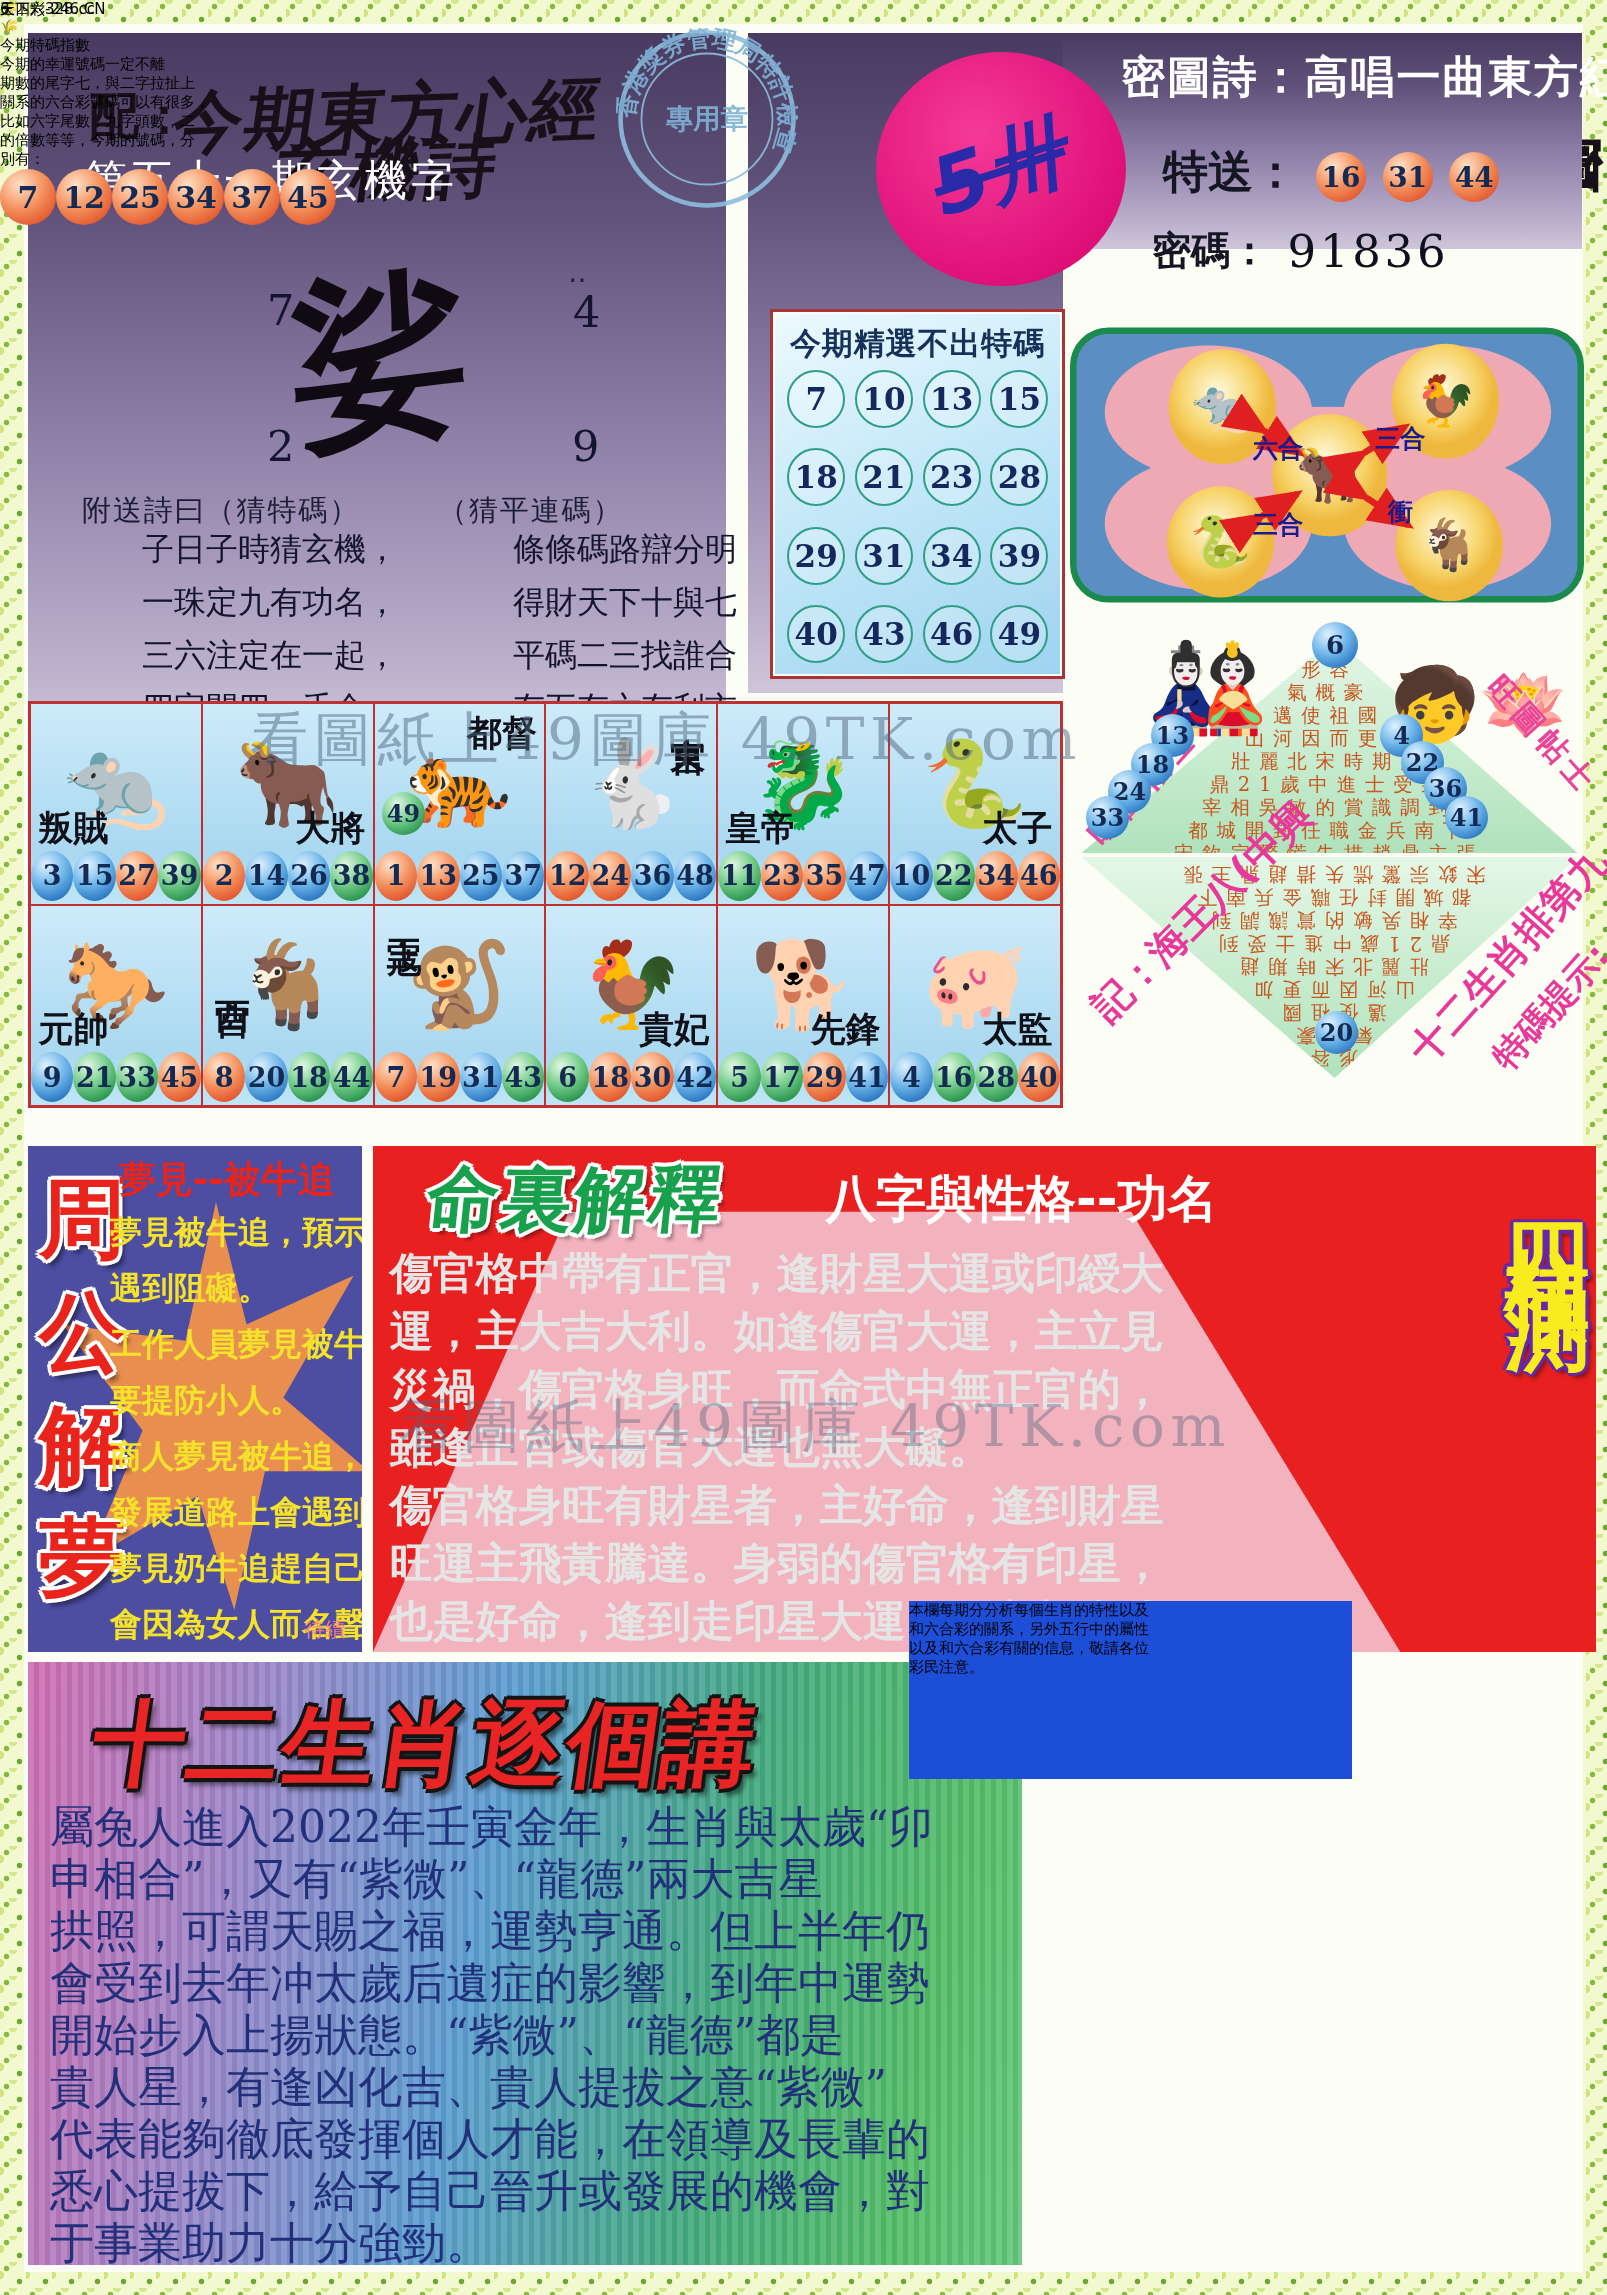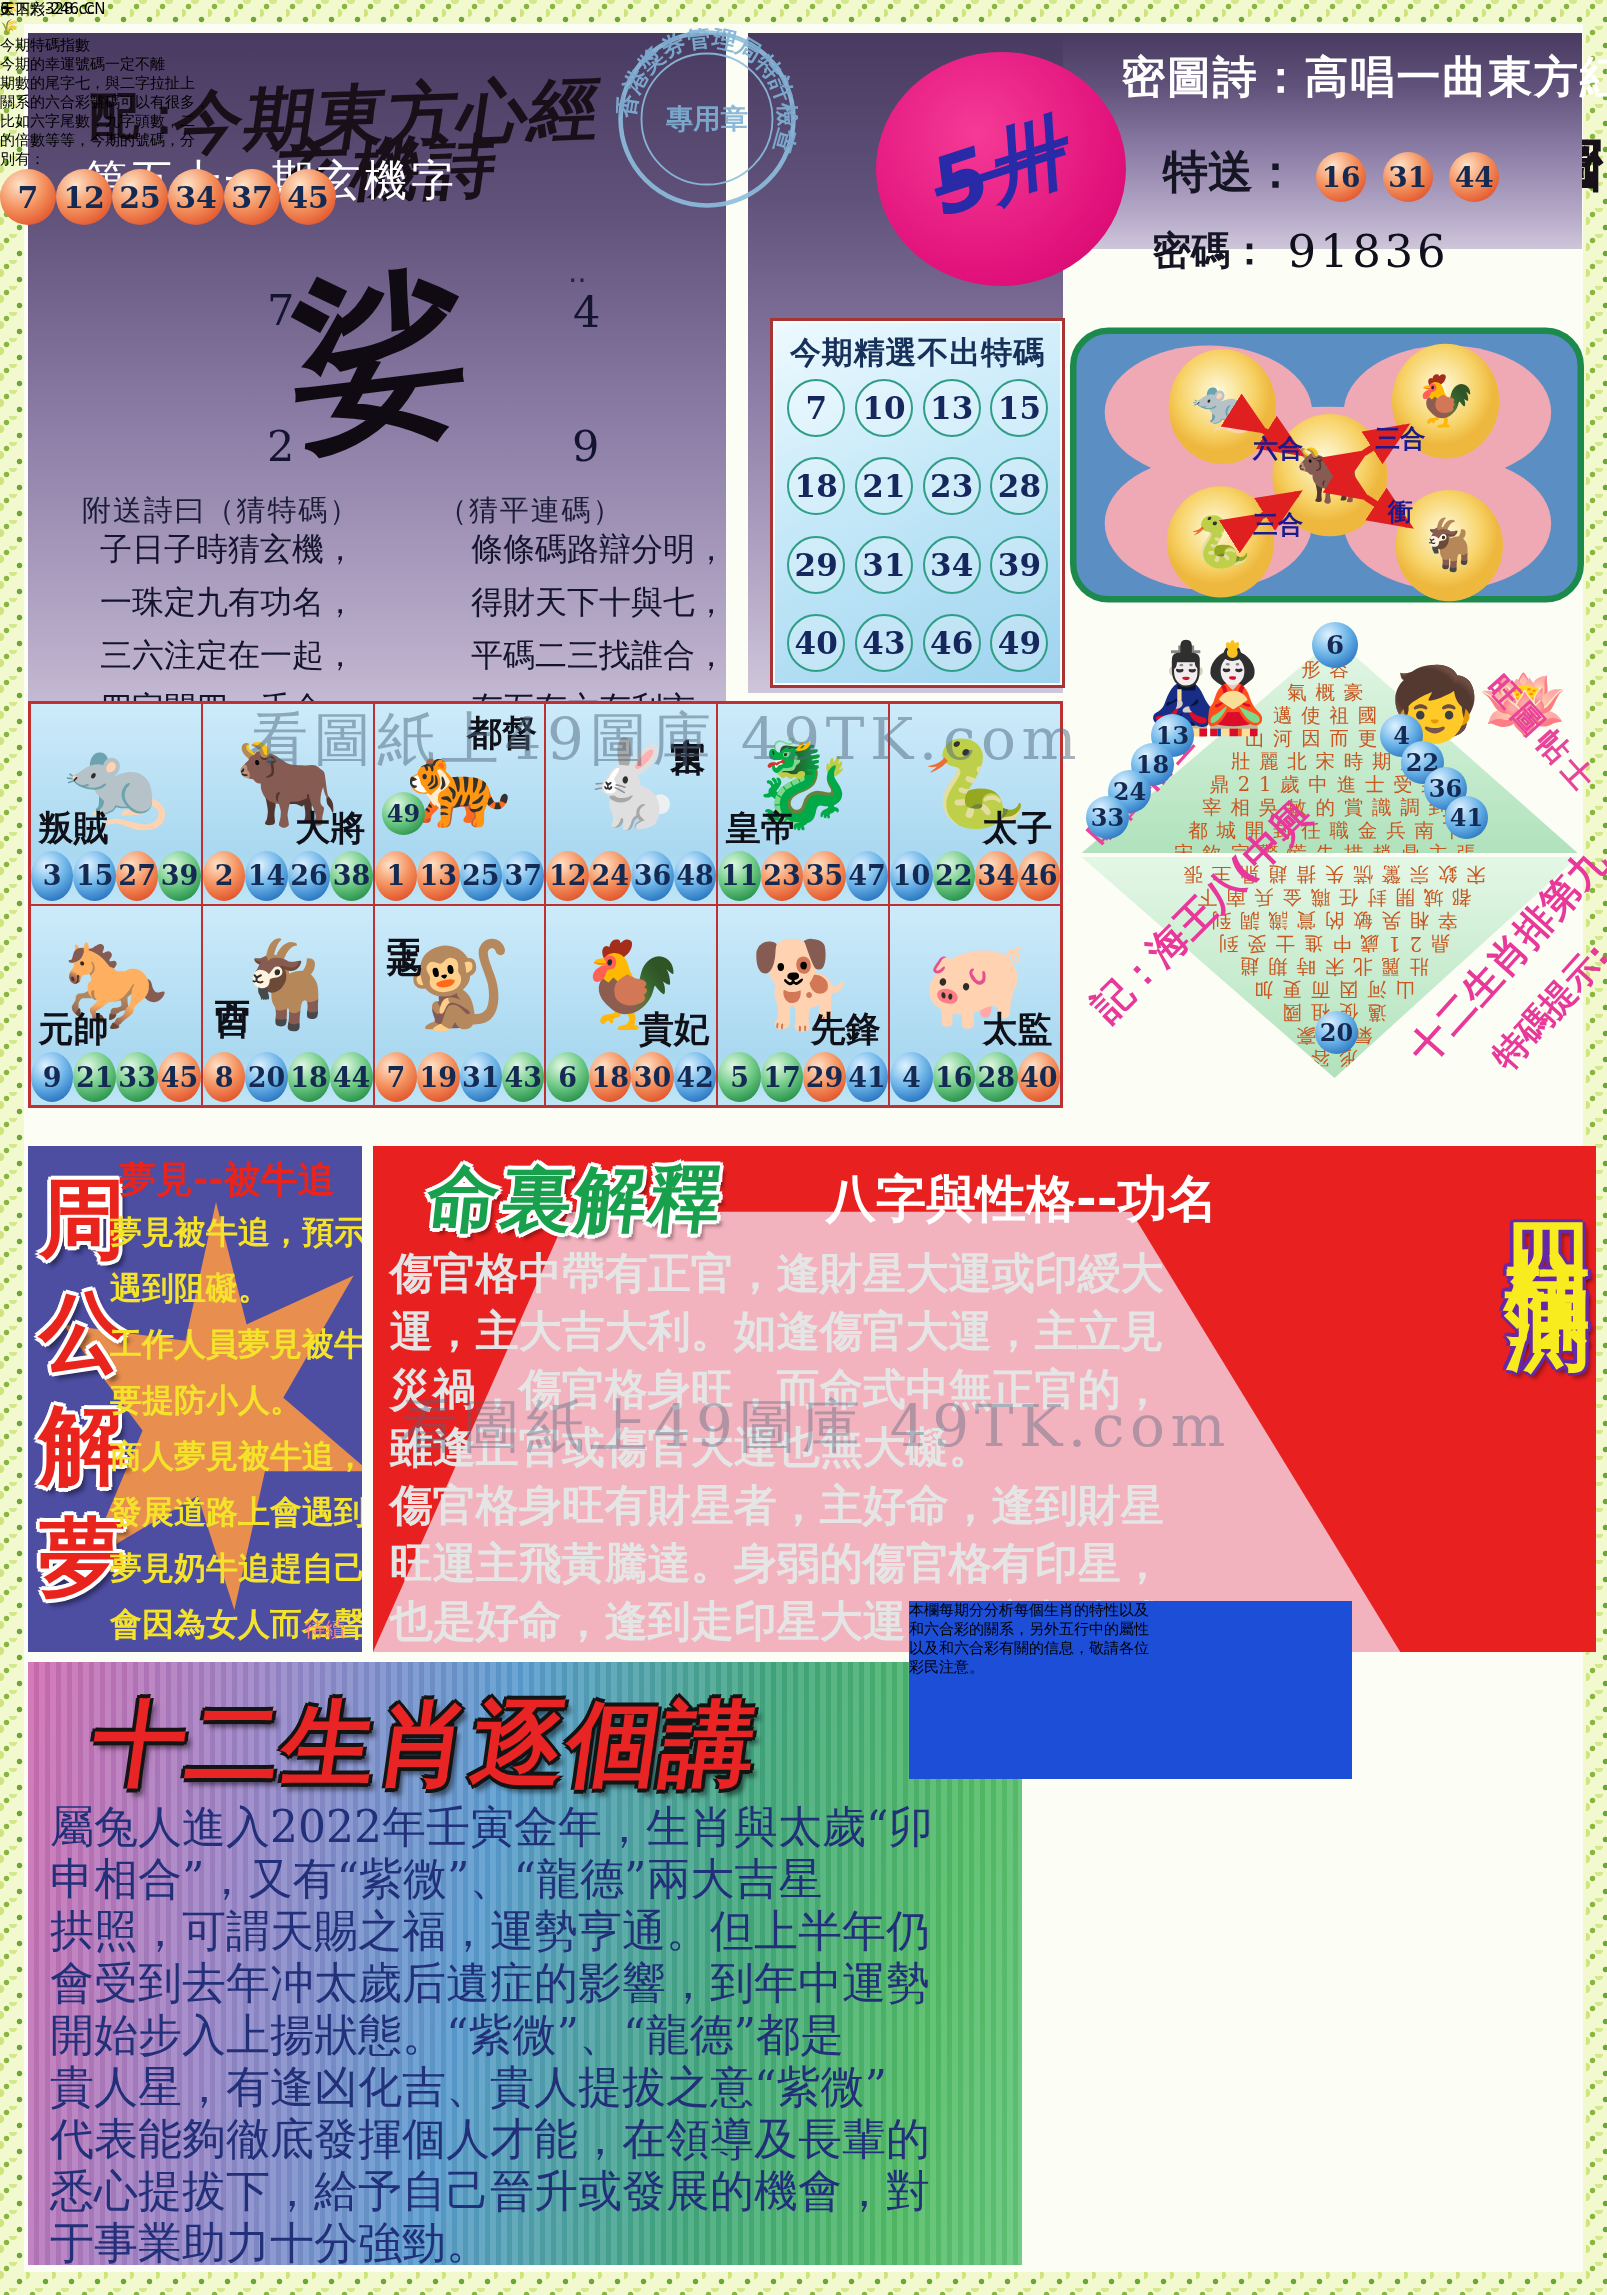--- a/index.html
+++ b/index.html
@@ -25,21 +25,21 @@
   .title1{left:147px;top:37px;font-size:69px;font-weight:900;color:#171019;transform:skewX(-10deg) rotate(-2deg);letter-spacing:1.9px;}
   .title2{left:249px;top:91px;font-size:69px;font-weight:900;color:#171019;transform:skewX(-10deg) rotate(-2deg);letter-spacing:5.6px;}
   .issue{left:56px;top:119px;font-size:43px;color:#fff;letter-spacing:3.7px;font-family:"DejaVu Serif",serif;}
   .cornernum{font-size:43px;color:#141430;font-family:"DejaVu Serif",serif;}
   #n7{left:239px;top:252px;} #n4{left:545px;top:254px;}
   #n2{left:239px;top:388px;} #n9{left:544px;top:388px;}
   #dots{left:540px;top:223px;font-size:28px;color:#20203a;}
   .bigchar{left:265px;top:239px;font-size:174px;line-height:1;font-weight:900;color:#100a12;transform:rotate(-7deg) skewX(-4deg);}
   .poemhead{font-size:29px;color:#1c1c34;letter-spacing:1.9px;font-family:"DejaVu Serif",serif;}
   #lp-head{left:54px;top:458px;} #rp-head{left:410px;top:458px;}
-  .poem{font-size:32px;line-height:53px;color:#14142c;font-family:"DejaVu Serif",serif;white-space:nowrap;}
+  .poem{font-size:32px;line-height:53px;color:#14142c;font-family:"DejaVu Serif",serif;white-space:nowrap;margin-left:42px;}
   #lp-lines{left:72px;top:490px;} #rp-lines{left:443px;top:490px;}
 
   
   #stamp{left:616px;top:28px;width:182px;height:182px;z-index:30;opacity:.9;}
   
   #mitu{left:790px;top:52px;writing-mode:vertical-rl;font-size:56px;font-weight:900;color:#171019;letter-spacing:13px;}
   #magenta-circle{left:876px;top:52px;width:250px;height:234px;border-radius:50%;
      background:radial-gradient(circle at 40% 35%,#f53a97,#e01079 70%,#c90b6a);z-index:5;}
   #scribble{left:56px;top:65px;font-size:80px;font-style:italic;font-weight:700;color:#282aa8;transform:rotate(-18deg);text-decoration:line-through;}
 
@@ -57,21 +57,21 @@
   .ball.red{background:radial-gradient(circle at 35% 28%,#ffe2c8,#f4915e 45%,#e05028 85%);}
   .ball.blue{background:radial-gradient(circle at 35% 28%,#dff2ff,#6cb4e8 45%,#2470be 85%);}
   .ball.green{background:radial-gradient(circle at 35% 28%,#e2f8e4,#6fca86 45%,#238e46 85%);}
   .ball.b54{width:50px;height:50px;font-size:28px;}
   .ball.b60{width:56px;height:56px;font-size:30px;}
   .ball.ell{width:43px;height:50px;border-radius:50%;font-size:27px;}
   .ball.b46{width:43px;height:43px;font-size:24px;}
   .ball.b50{width:46px;height:46px;font-size:26px;}
 
   
-  #exclbox{left:770px;top:318px;width:289px;height:364px;border:3.7px solid #a83434;box-shadow:inset 0 0 0 1.9px #fff;
+  #exclbox{left:770px;top:309px;width:289px;height:364px;border:3.7px solid #a83434;box-shadow:inset 0 0 0 1.9px #fff;
      background:linear-gradient(155deg,#eefaff 0%,#c4e8f8 45%,#9ed3ef 100%);}
   #excl-title{left:0;right:0;top:11px;text-align:center;font-size:31px;font-weight:700;color:#16305a;letter-spacing:0.9px;font-family:"DejaVu Serif",serif;}
   #excl-grid{left:9.3px;top:58px;width:271px;display:grid;grid-template-columns:repeat(4,1fr);row-gap:20.4px;justify-items:center;}
   .excl-num{width:54px;height:54px;border:2.8px solid #2f9e88;border-radius:50%;display:flex;align-items:center;justify-content:center;
      font-size:31px;font-weight:700;color:#16275e;background:rgba(255,255,255,.25);font-family:"DejaVu Serif",serif;}
 
   
   #oxbox{left:1069px;top:327px;}
 
   

